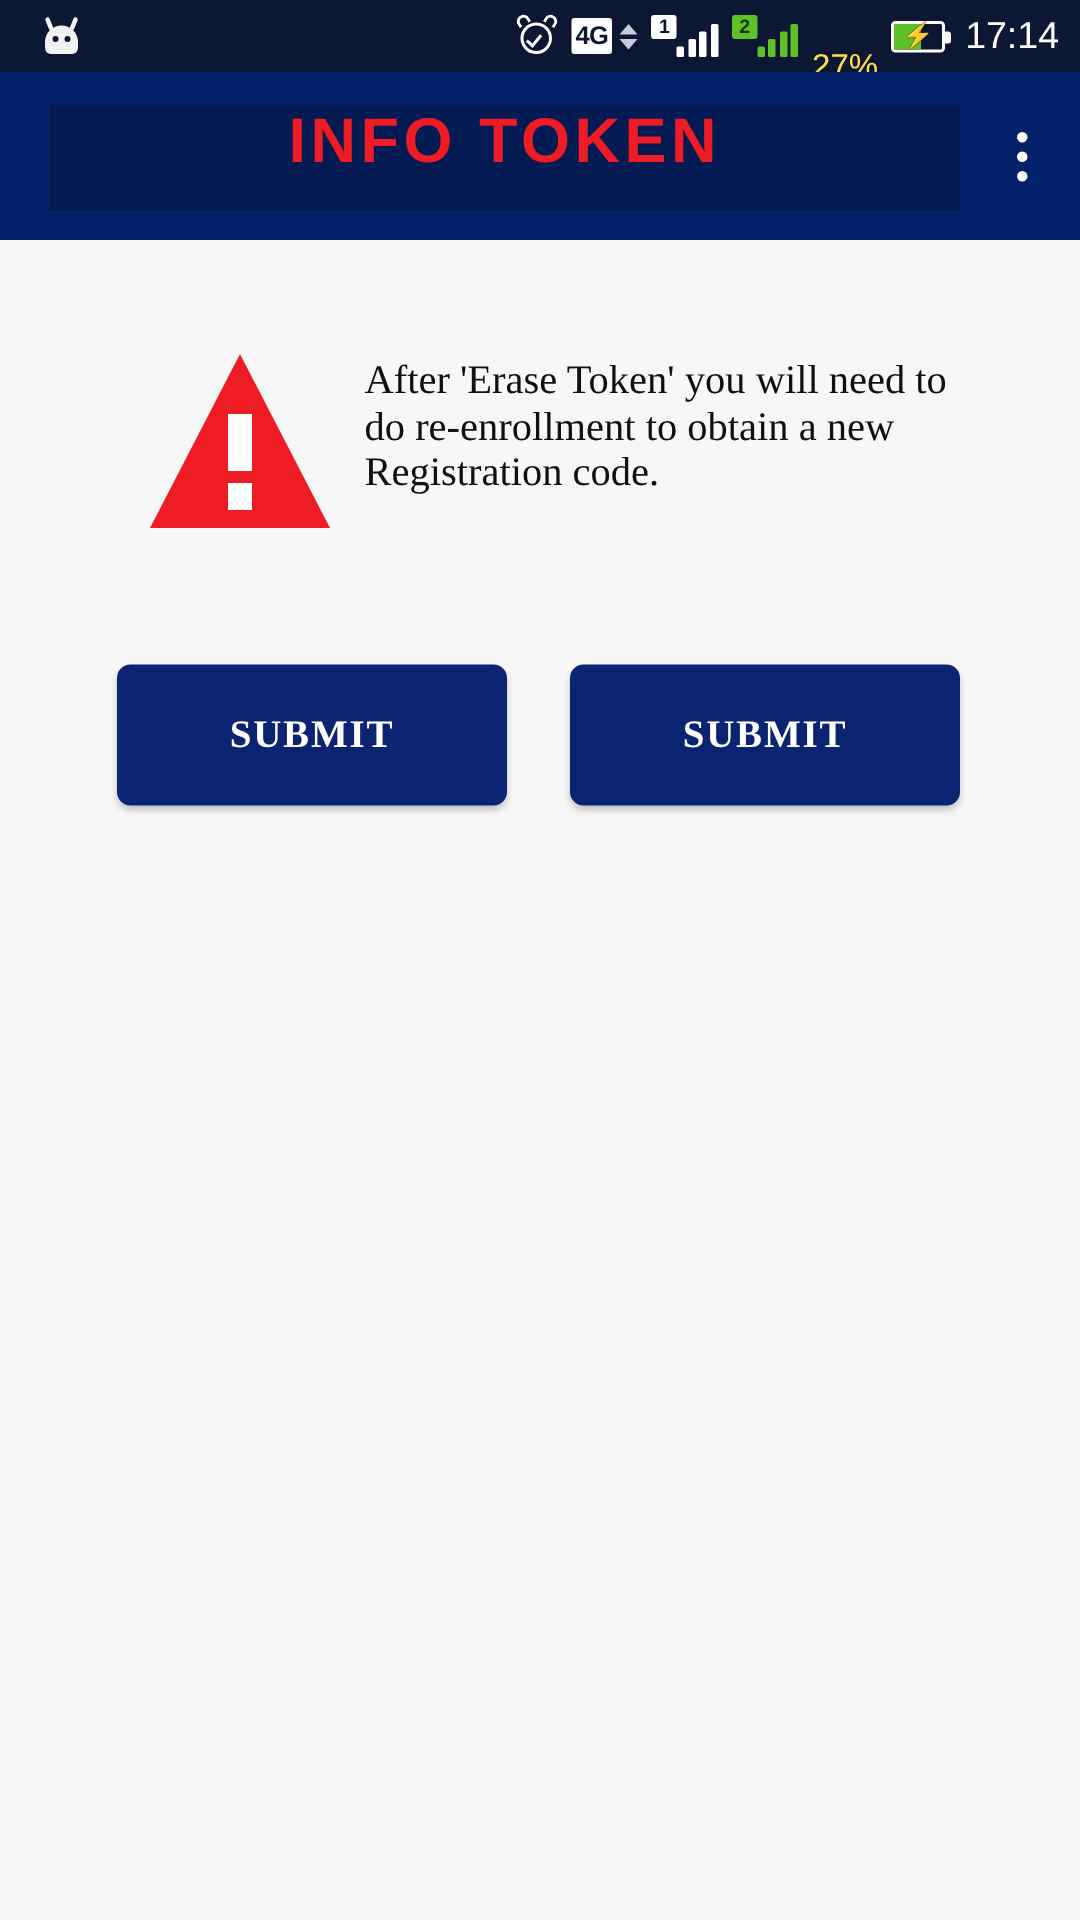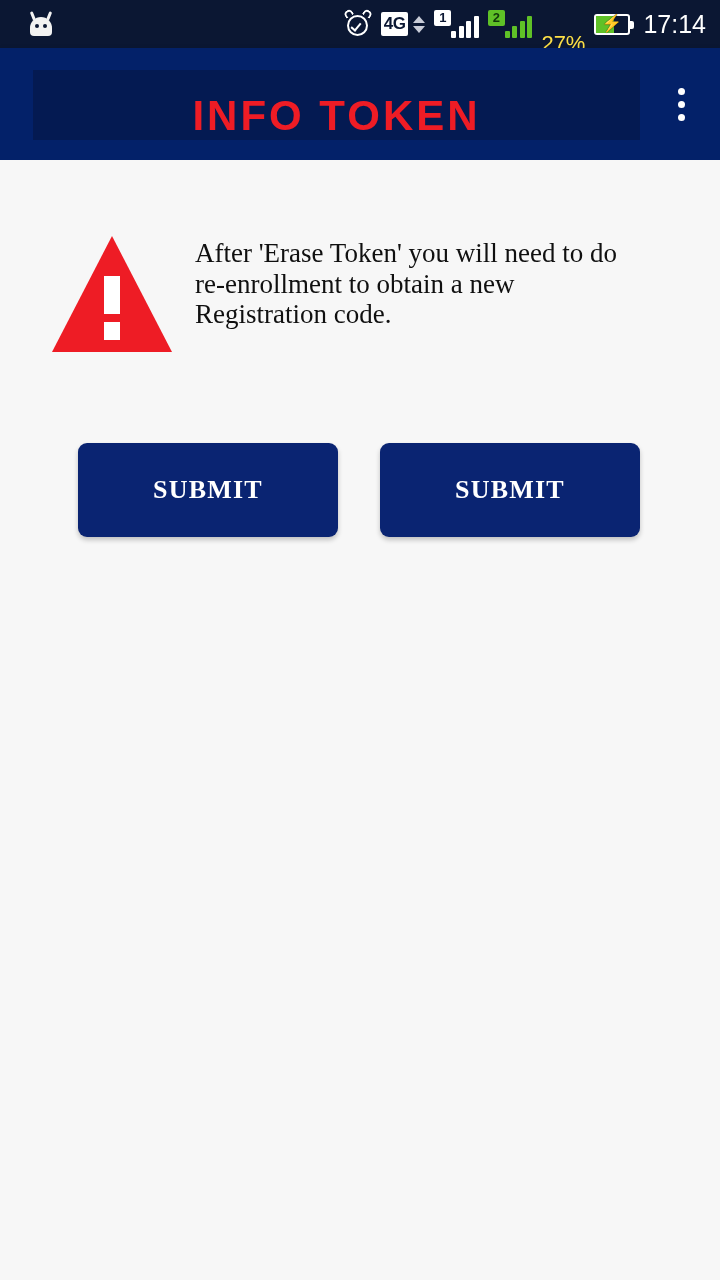--- a/index.html
+++ b/index.html
@@ -235,21 +235,21 @@
   }
 
   .title-panel {
     position: absolute;
     left: 33px;
     top: 22px;
     width: 607px;
     height: 70px;
     background: #041a52;
     display: flex;
-    align-items: flex-end;
+    align-items: flex-start;
     justify-content: center;
   }
 
   .app-title {
     color: #ee1c25;
     font-size: 42px;
     font-weight: bold;
     letter-spacing: 3px;
     font-family: "Liberation Sans", sans-serif;
   }
@@ -283,20 +283,21 @@
     background: #f7f7f7;
   }
 
   .alert-row {
     position: absolute;
     left: 0;
     top: 70px;
     width: 664px;
     display: flex;
     align-items: flex-start;
+    padding-left: 48px;
   }
 
   .warn-icon {
     width: 124px;
     height: 130px;
     margin-left: 50px;
     flex: 0 0 auto;
     position: relative;
   }
   .warn-icon svg { display: block; }

